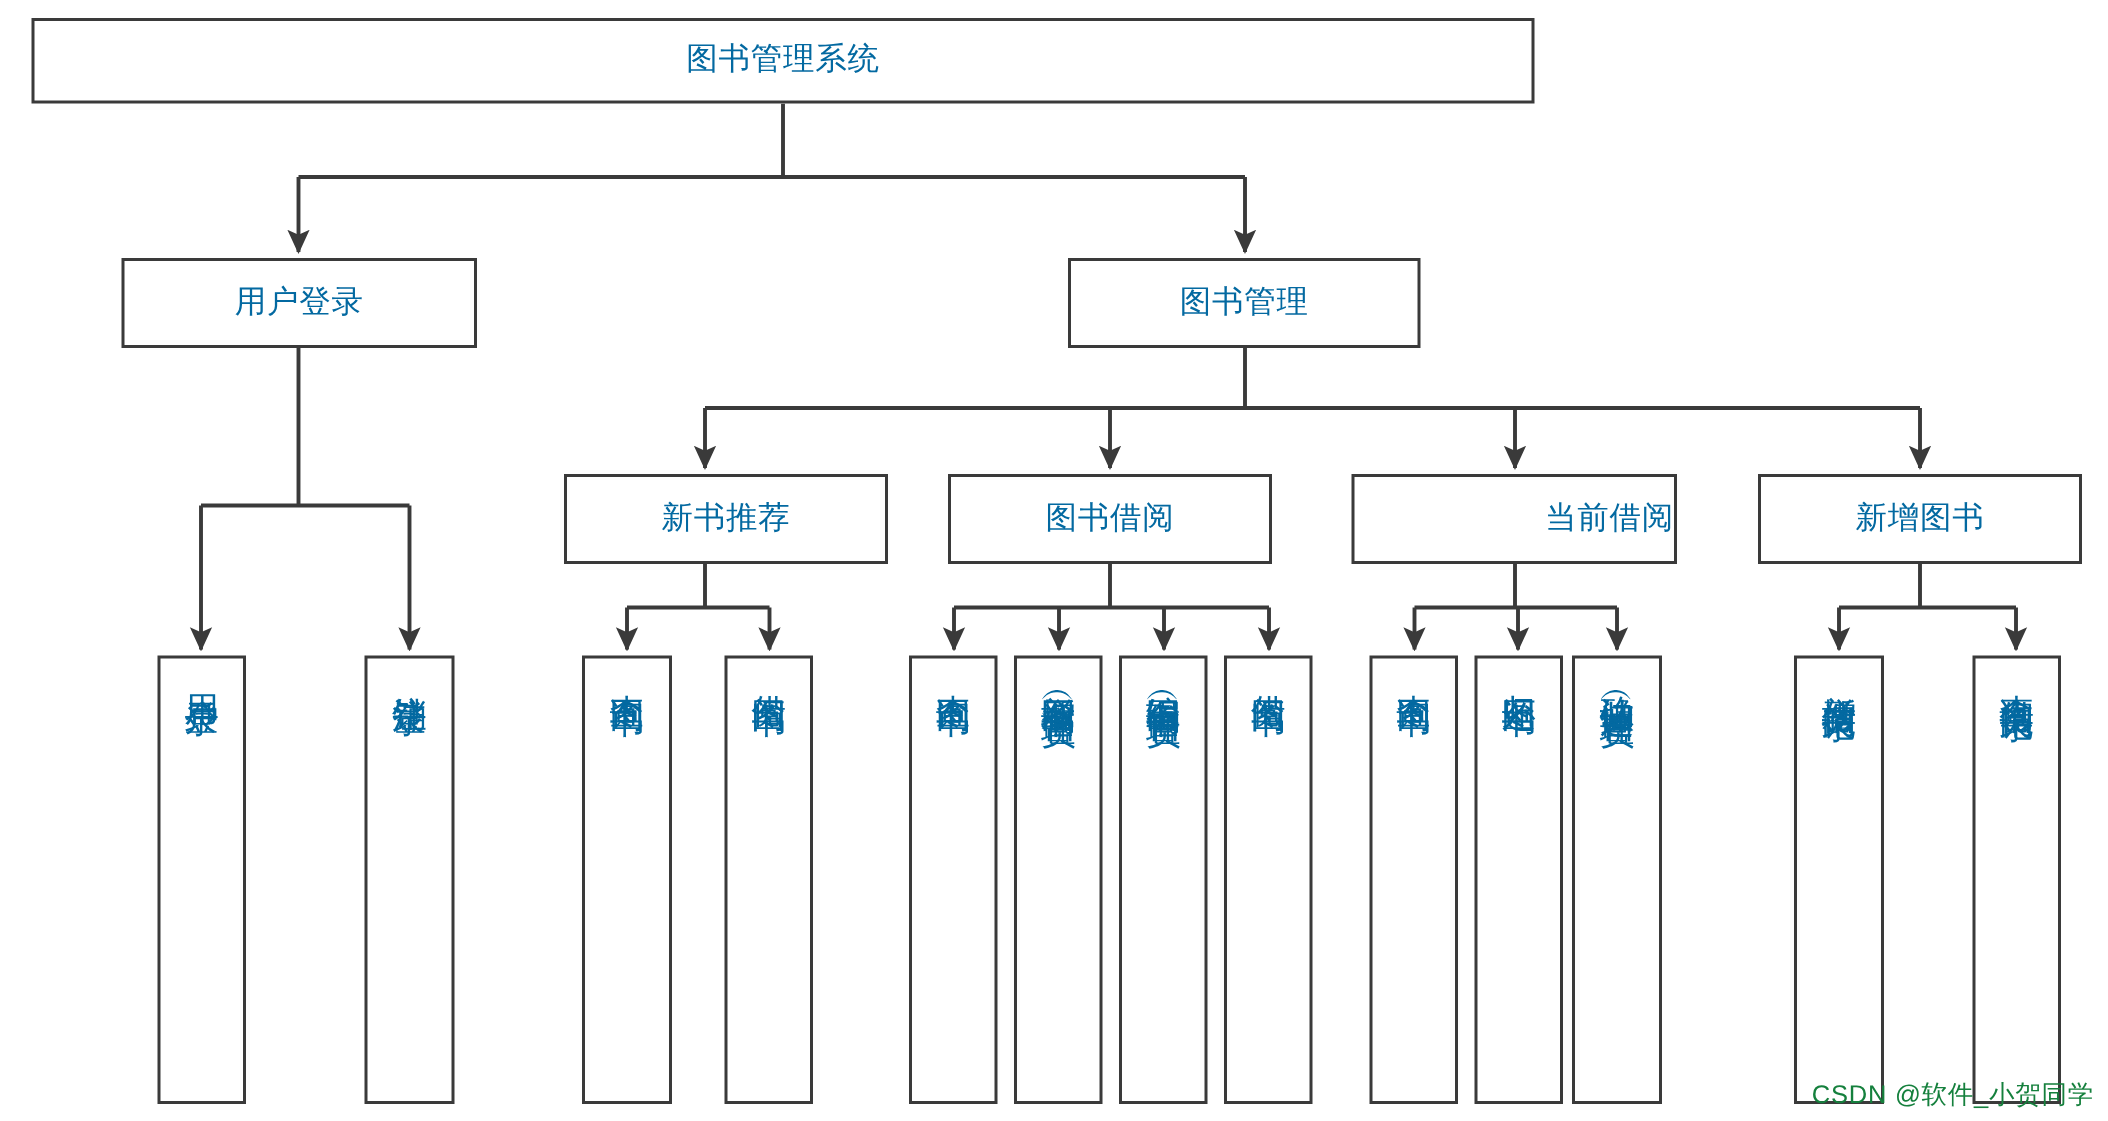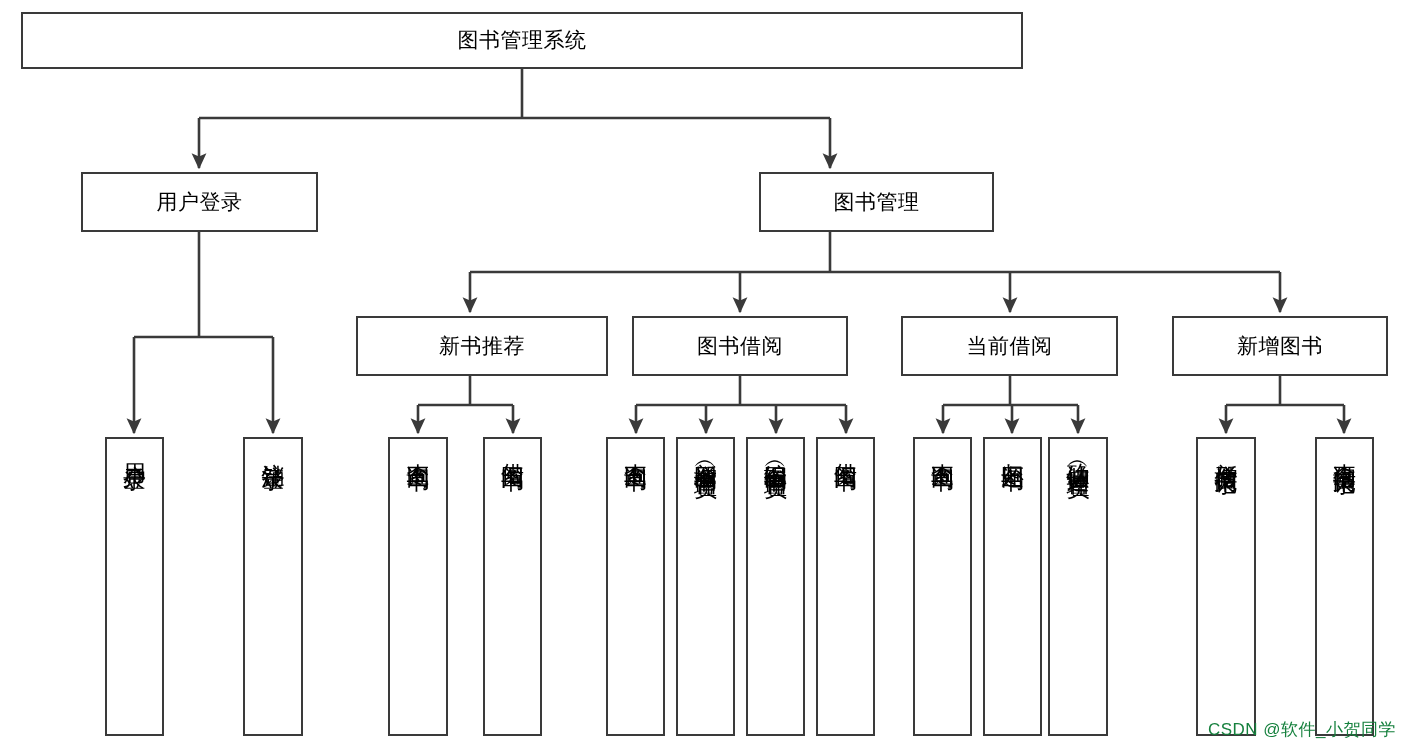--- a/index.html
+++ b/index.html
@@ -32,21 +32,21 @@
     display: flex;
     align-items: center;
     justify-content: center;
     color: #3a3a3a;
     z-index: 2;
   }
   .node-label {
     display: block;
     text-align: center;
     line-height: 1.18;
-    color: #000000;
+    color: #0369a1;
     white-space: pre;
   }
   .node.horizontal .node-label {
     font-size: 21px;
     letter-spacing: 0.5px;
   }
   .node.vertical {
     align-items: flex-start;
     padding-top: 6px;
   }
@@ -125,31 +125,31 @@
     </g>
   </svg>
 
   <div class="node horizontal" style="left: 21px; top: 12px; width: 1002px; height: 57px;">
     <span class="node-label">图书管理系统</span>
   </div>
 
   <div class="node horizontal" style="left: 81px; top: 172px; width: 237px; height: 60px;">
     <span class="node-label">用户登录</span>
   </div>
-  <div class="node horizontal" style="left: 712px; top: 172px; width: 235px; height: 60px; margin-left: 47px;">
+  <div class="node horizontal" style="left: 712px; top: 172px; width: 235px; height: 60px;">
     <span class="node-label">图书管理</span>
   </div>
 
-  <div class="node horizontal" style="left: 356px; top: 316px; width: 252px; height: 60px; justify-content: center;">
+  <div class="node horizontal" style="left: 376px; top: 316px; width: 216px; height: 60px; justify-content: center;">
     <span class="node-label">新书推荐</span>
   </div>
   <div class="node horizontal" style="left: 632px; top: 316px; width: 216px; height: 60px;">
     <span class="node-label">图书借阅</span>
   </div>
-  <div class="node horizontal" style="left: 901px; top: 316px; width: 217px; height: 60px;">
+  <div class="node horizontal" style="left: 901px; top: 316px; width: 217px; height: 60px; justify-content: flex-end;">
     <span class="node-label">当前借阅</span>
   </div>
   <div class="node horizontal" style="left: 1172px; top: 316px; width: 216px; height: 60px;">
     <span class="node-label">新增图书</span>
   </div>
 
   <div class="node vertical" style="left: 105px; top: 437px; width: 59px; height: 299px;">
     <span class="node-label">用户登录</span>
   </div>
   <div class="node vertical" style="left: 243px; top: 437px; width: 60px; height: 299px;">

